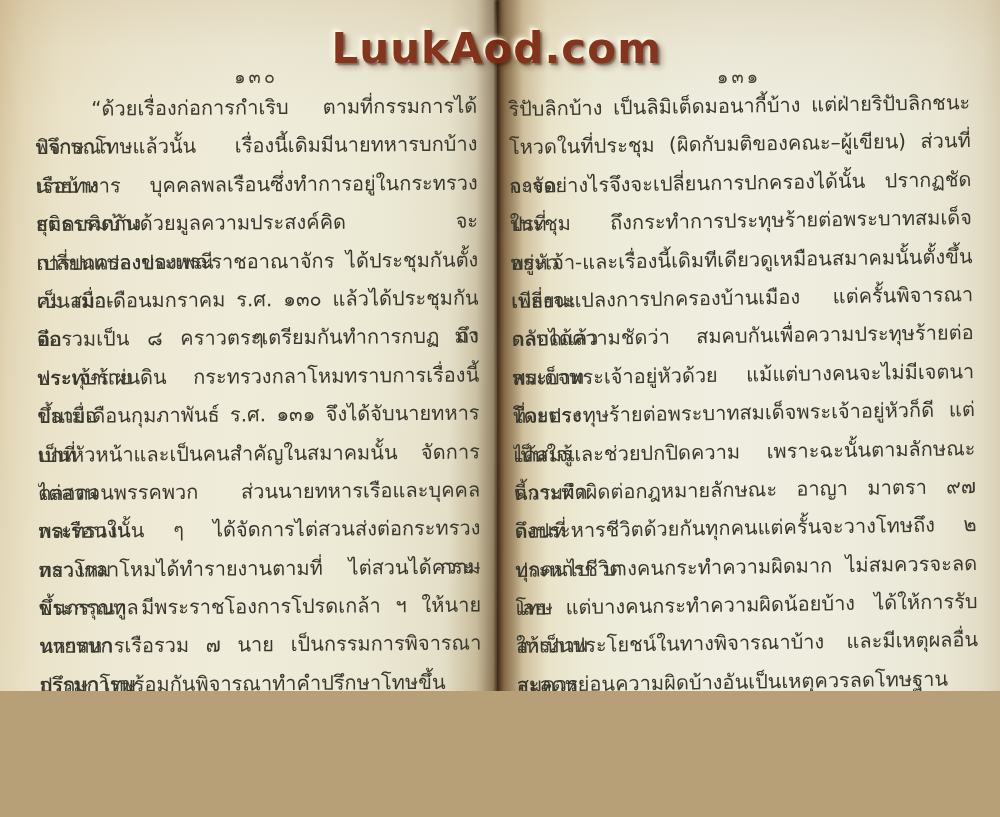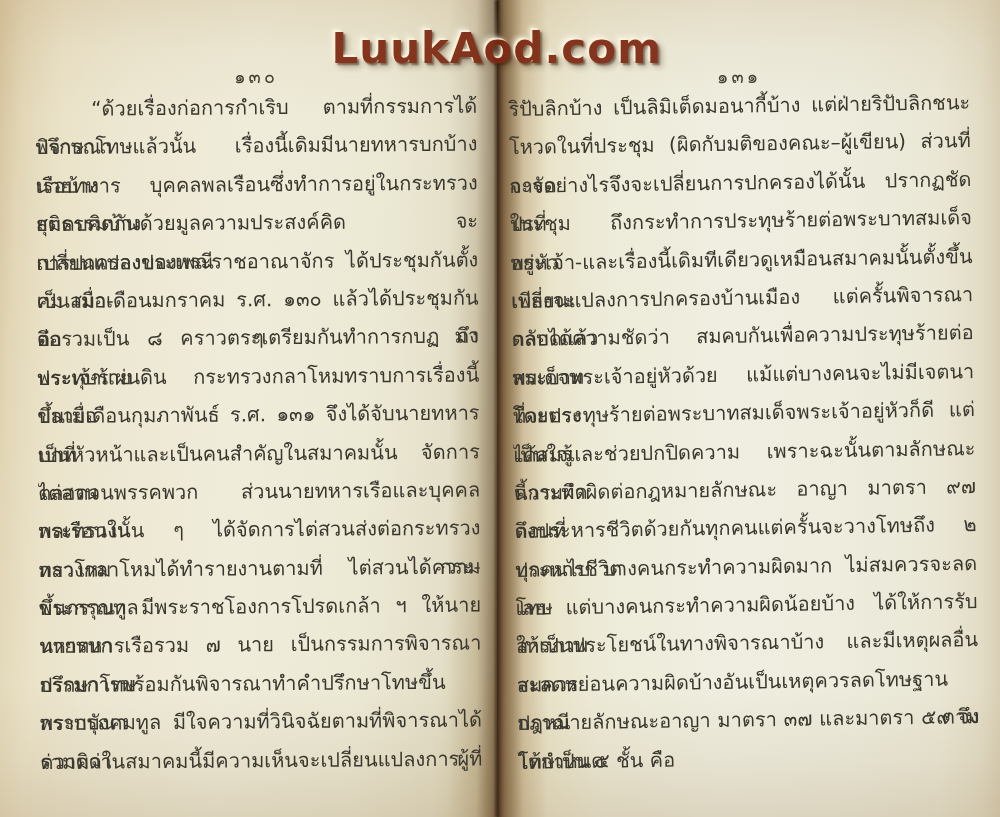--- a/index.html
+++ b/index.html
@@ -2,21 +2,21 @@
 <html><head>
 <meta charset="utf-8">
 <style>
   html, body { margin: 0; padding: 0; }
   body {
     width: 1000px; height: 817px; overflow: hidden;
     background: #b7a077;
     font-family: "DejaVu Sans", sans-serif;
   }
   .book {
-    position: relative; width: 1000px; height: 817px; overflow: hidden;
+    position: relative; width: 1000px; height: 691px; overflow: hidden;
   }
   
   .page {
     position: absolute; top: 0; height: 817px; z-index: 0;
   }
   .page-left {
     left: 0; width: 497px;
     background: linear-gradient(93deg,
       #d5c29c 0%, #e2d6b6 5%, #eae2c8 12%, #ede8d3 25%,
       #efecda 48%, #ece9d5 72%, #e4dfc8 88%, #d3c8a6 96%, #b49a6f 100%);

